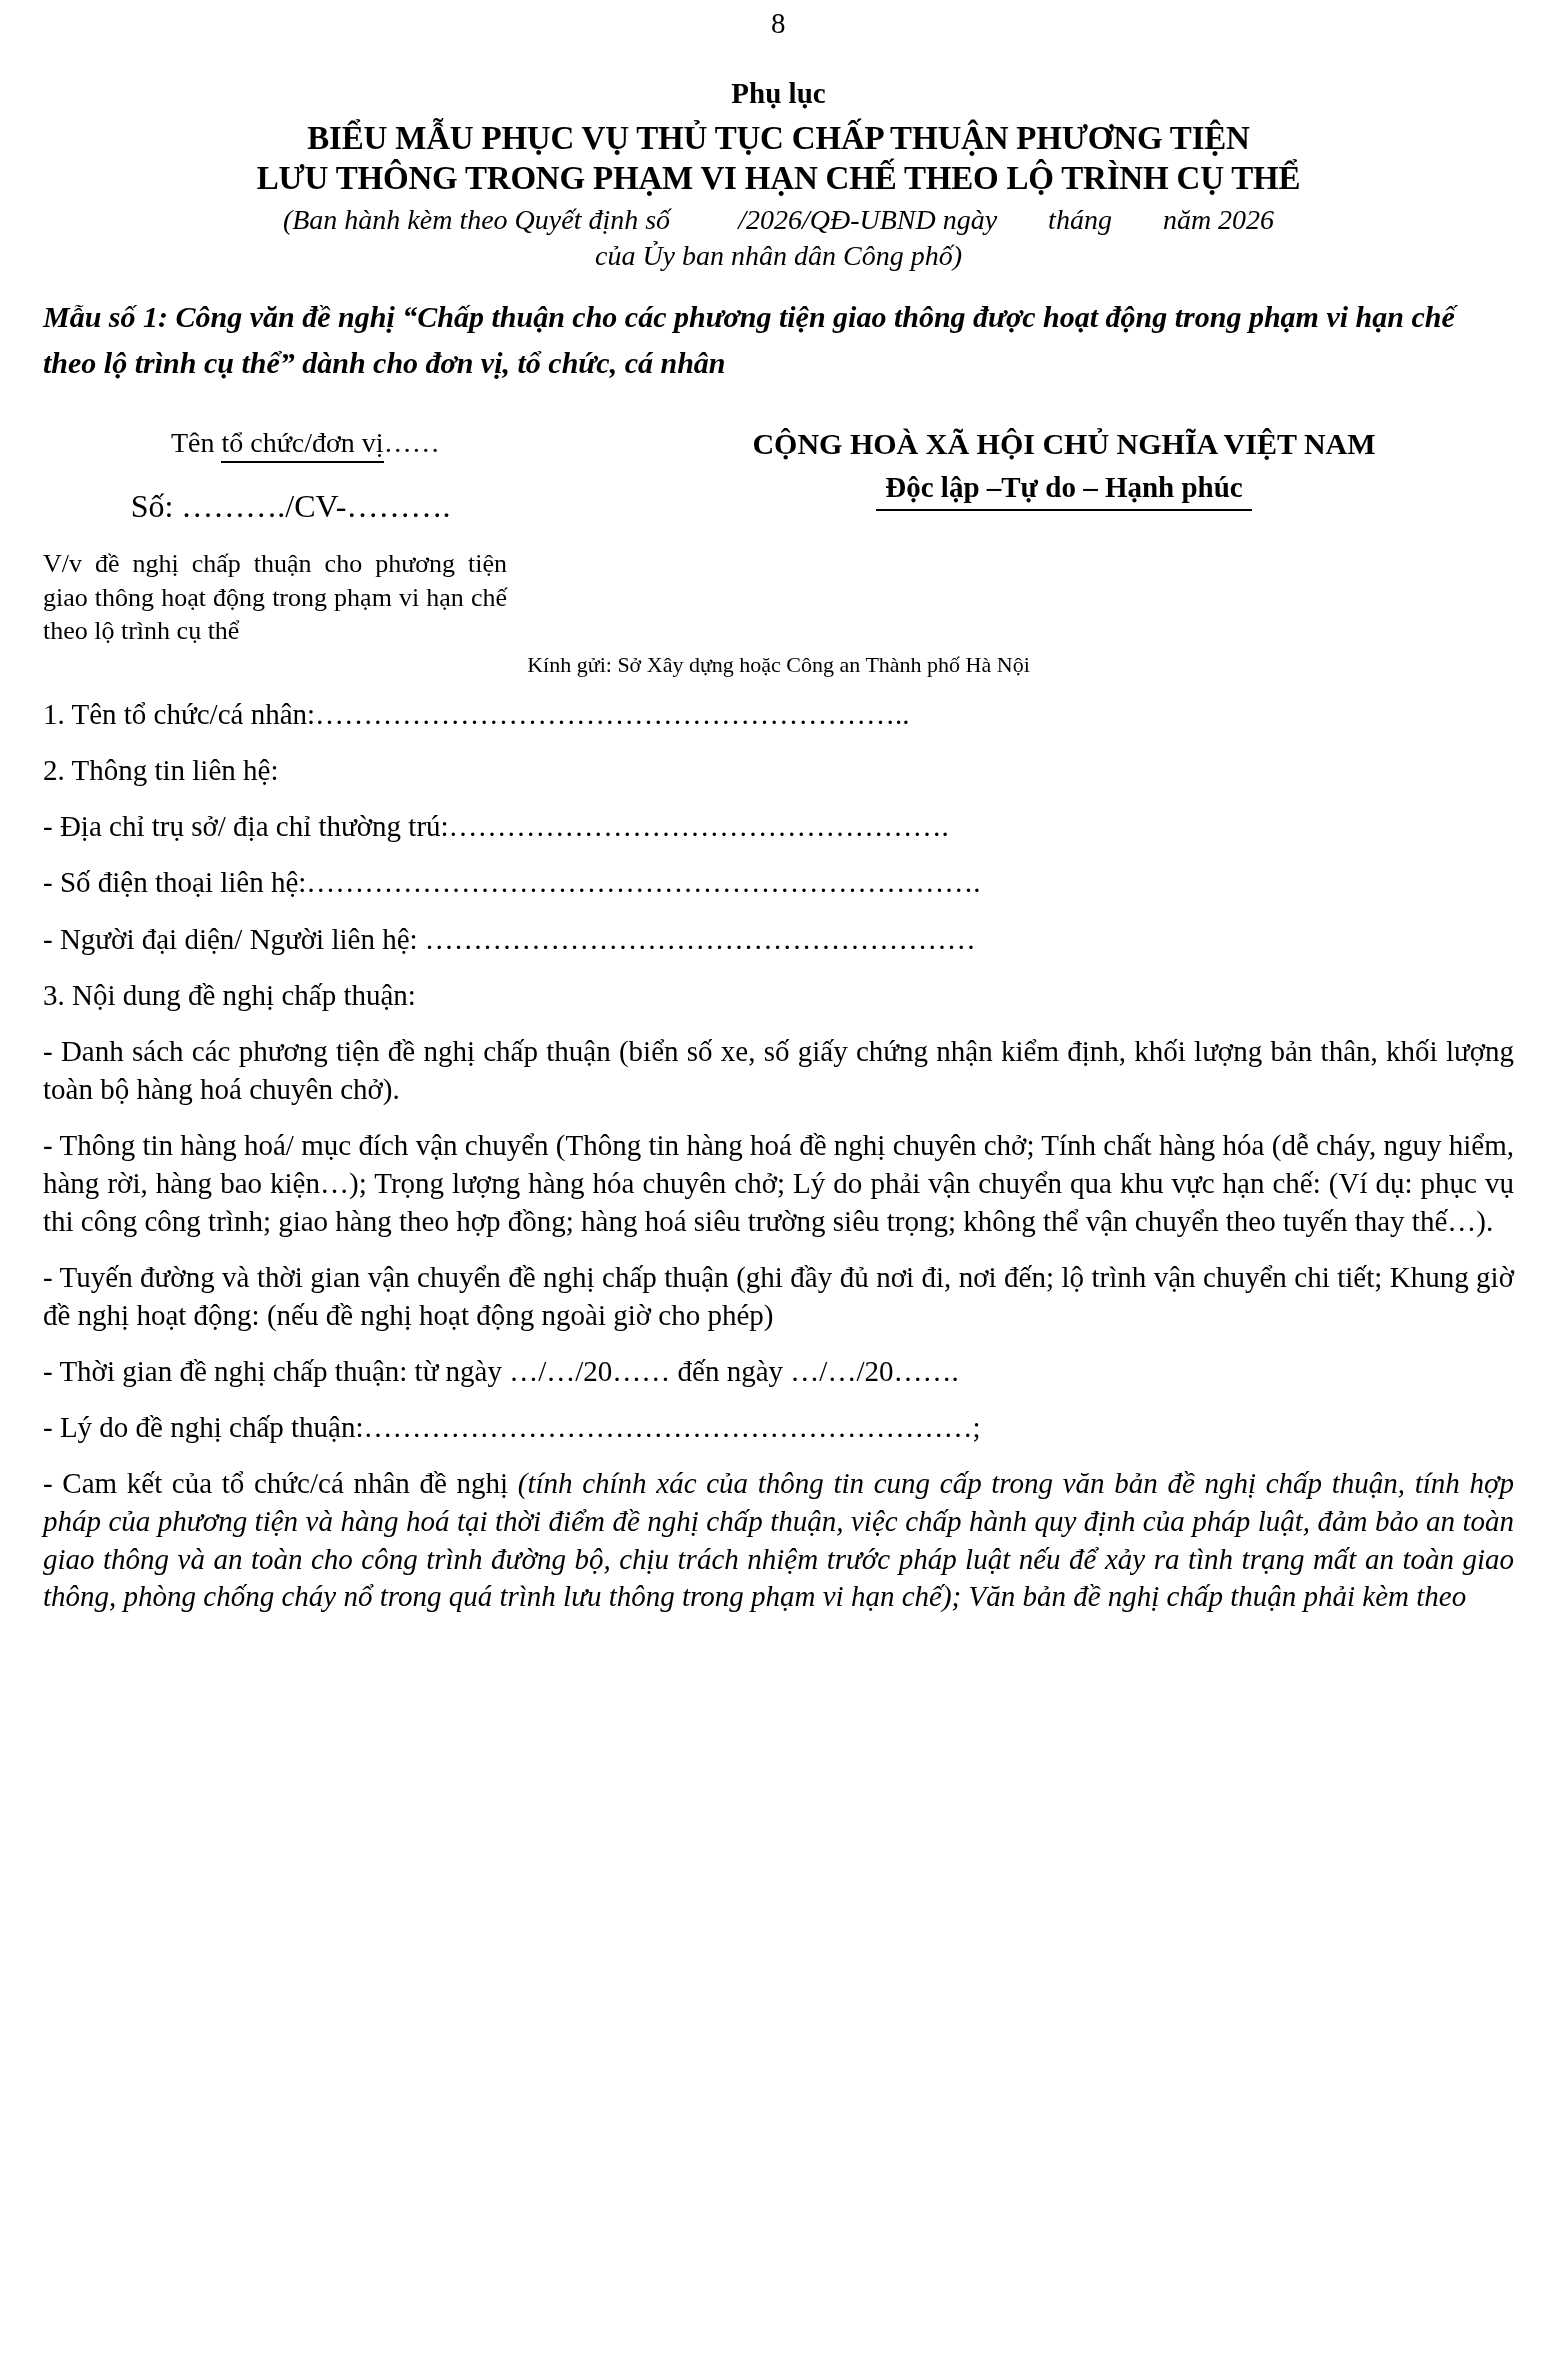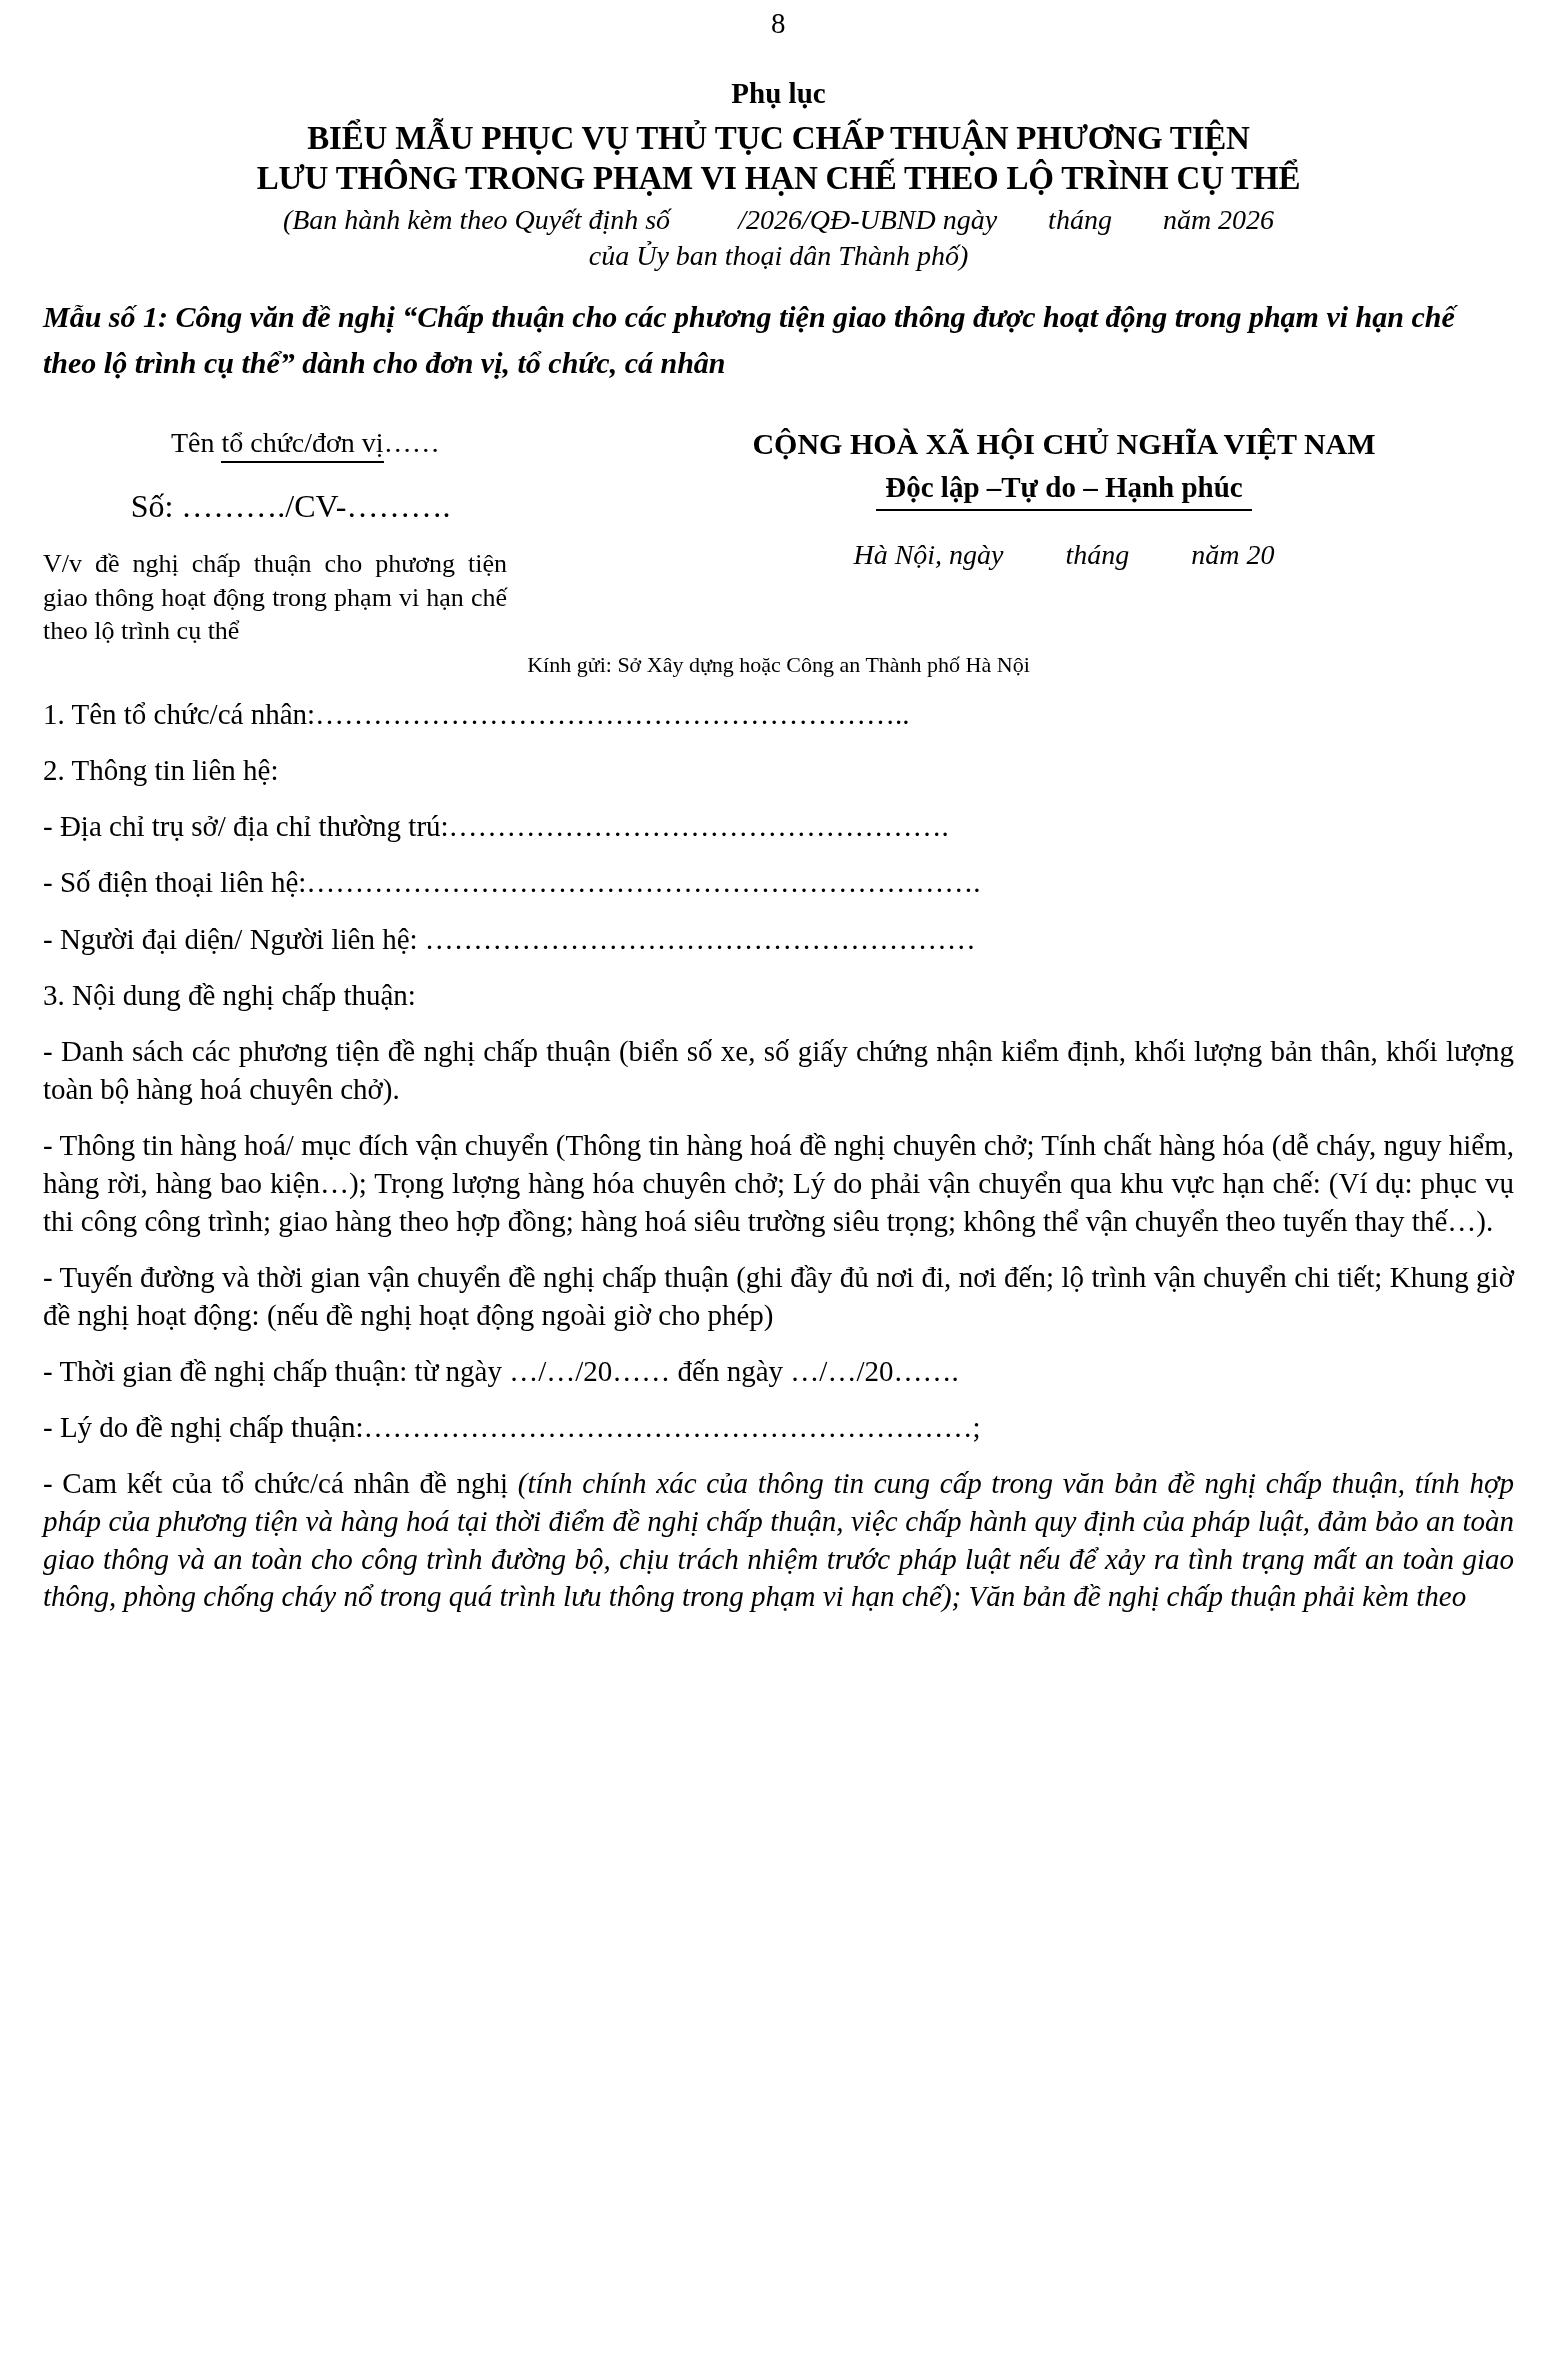--- a/index.html
+++ b/index.html
@@ -179,45 +179,38 @@
   <div class="issued-note">
     <div>
       <span>(Ban hành kèm theo Quyết định số</span>
       <span class="gap-sm"></span>
       <span>/2026/QĐ-UBND ngày</span>
       <span class="gap-xs"></span>
       <span>tháng</span>
       <span class="gap-xs"></span>
       <span>năm 2026</span>
     </div>
-    <div>của Ủy ban thoại dân Thành phố)</div>
+    <div>của Ủy ban nhân dân Công phố)</div>
   </div>
 
   <div class="form-label">Mẫu số 1: Công văn đề nghị “Chấp thuận cho các phương tiện giao thông được hoạt động trong phạm vi hạn chế theo lộ trình cụ thể” dành cho đơn vị, tổ chức, cá nhân</div>
 
   <div class="letterhead">
 
     <div class="lh-left">
       <div class="org-name">
         <span>Tên </span><span class="ul">tổ chức/đơn vị</span><span>……</span>
       </div>
       <div class="doc-number">Số: ………./CV-……….</div>
       <div class="subject-block">V/v đề nghị chấp thuận cho phương tiện giao thông hoạt động trong phạm vi hạn chế theo lộ trình cụ thể</div>
     </div>
 
     <div class="lh-right">
       <div class="nation">CỘNG HOÀ XÃ HỘI CHỦ NGHĨA VIỆT NAM</div>
       <div class="motto">Độc lập –Tự  do – Hạnh phúc</div>
-      <div class="place-date">
-        <span>Hà Nội, ngày</span>
-        <span class="gap"></span>
-        <span>tháng</span>
-        <span class="gap"></span>
-        <span>năm 20</span>
-      </div>
     </div>
 
   </div>
 
   <div class="recipient">Kính gửi: Sở Xây dựng hoặc Công an Thành phố Hà Nội</div>
 
   <div class="body">
     <p class="item">1. Tên tổ chức/cá nhân:……………………………………………………..</p>
     <p class="item">2. Thông tin liên hệ:</p>
     <p class="item">- Địa chỉ trụ sở/ địa chỉ thường trú:…………………………………………….</p>

